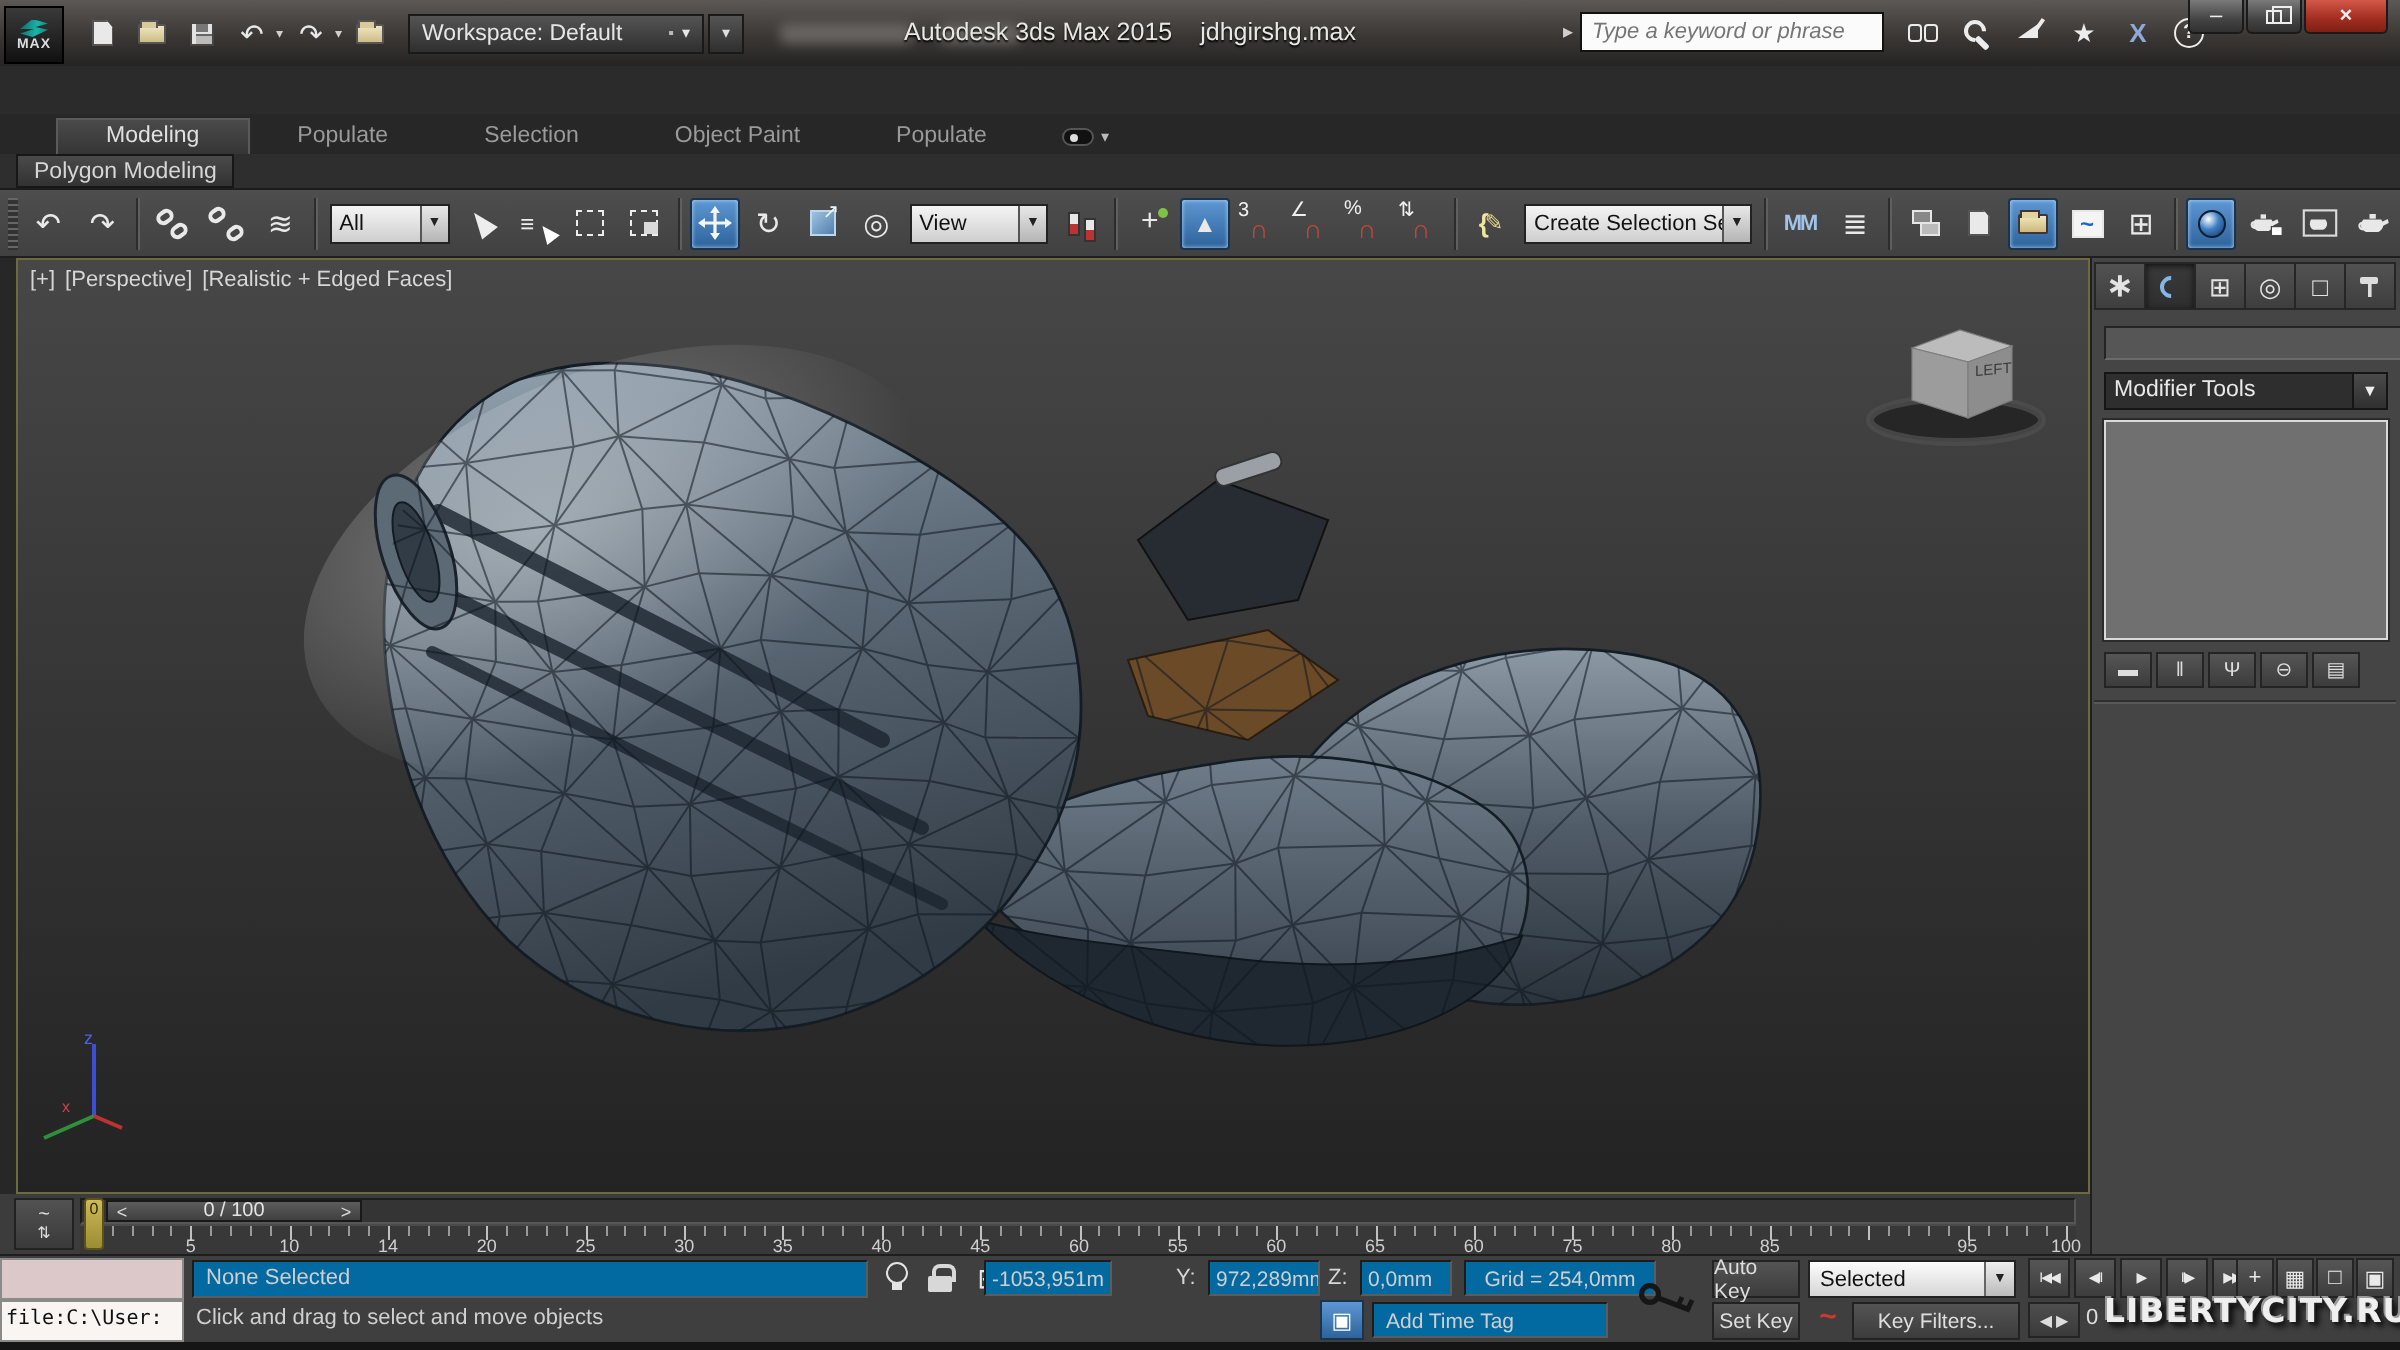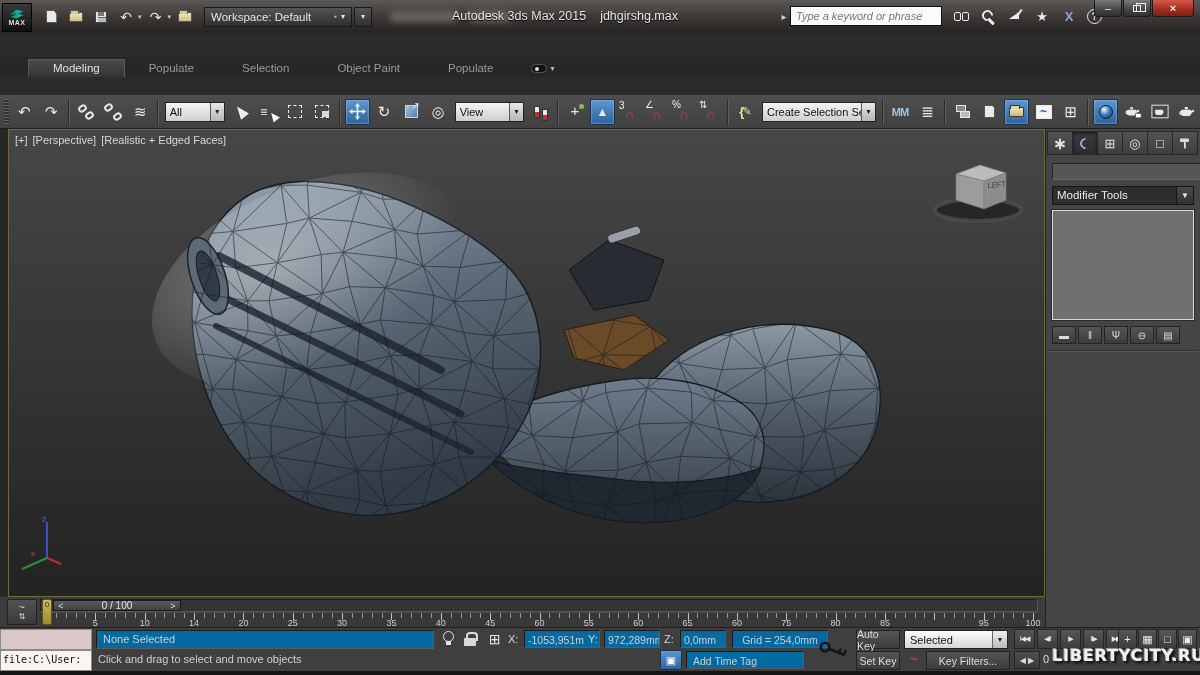--- a/index.html
+++ b/index.html
@@ -284,20 +284,23 @@
       <div class="ribbon-tab active">Modeling</div>
       <div class="ribbon-tab">Populate</div>
       <div class="ribbon-tab">Selection</div>
       <div class="ribbon-tab">Object Paint</div>
       <div class="ribbon-tab">Populate</div>
       <div class="ribbon-collapse">
         <span class="pill"></span>
         <span class="car">▾</span>
       </div>
     </div>
+  <div class="ribbon-sub">
+    <div class="subtab-btn">Polygon Modeling</div>
+  </div>
 
   <div class="main-toolbar">
     <div class="grip"></div>
     <div class="tb">
         <span>↶</span>
       </div>
     <div class="tb">
         <span>↷</span>
       </div>
     <div class="tsep"></div>
@@ -1411,21 +1414,21 @@
   <div class="frame-marker">0</div>
 
   <div class="statusbar">
     <div class="row1">
       <div class="listener-pink"></div>
       <div class="sel-status sunken">None Selected</div>
       <div class="bulb"></div>
       <div class="lockic"></div>
       <div class="absmode">⊞</div>
       <span class="coord-lab" style="left:508px">X:</span>
-      <div class="coord-field sunken" style="left:524px;width:76px">-1053,951m</div>
+      <div class="coord-field sunken" style="left:492px;width:64px">-1053,951m</div>
       <span class="coord-lab" style="left:588px">Y:</span>
       <div class="coord-field sunken" style="left:604px;width:56px">972,289mm</div>
       <span class="coord-lab" style="left:664px">Z:</span>
       <div class="coord-field sunken" style="left:678px;width:46px;left:680px">0,0mm</div>
       <div class="grid-box sunken" style="left:732px">Grid = 254,0mm</div>
       <div class="skbtn" style="top:1px">Auto Key</div>
       <div class="sel-dd">
         <span class="val">Selected</span>
         <span class="car">▼</span>
       </div>

